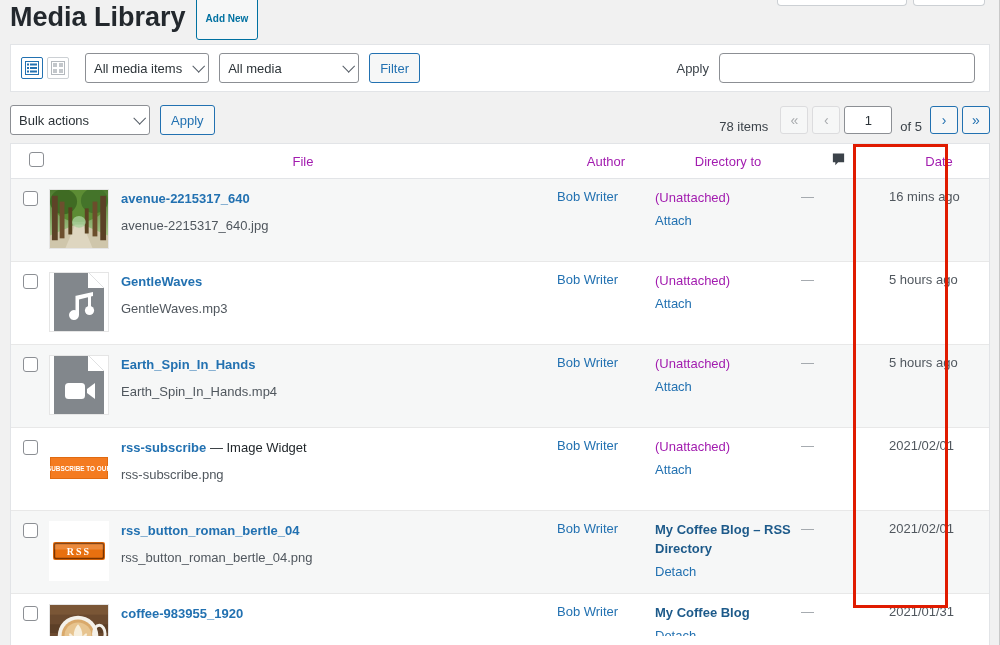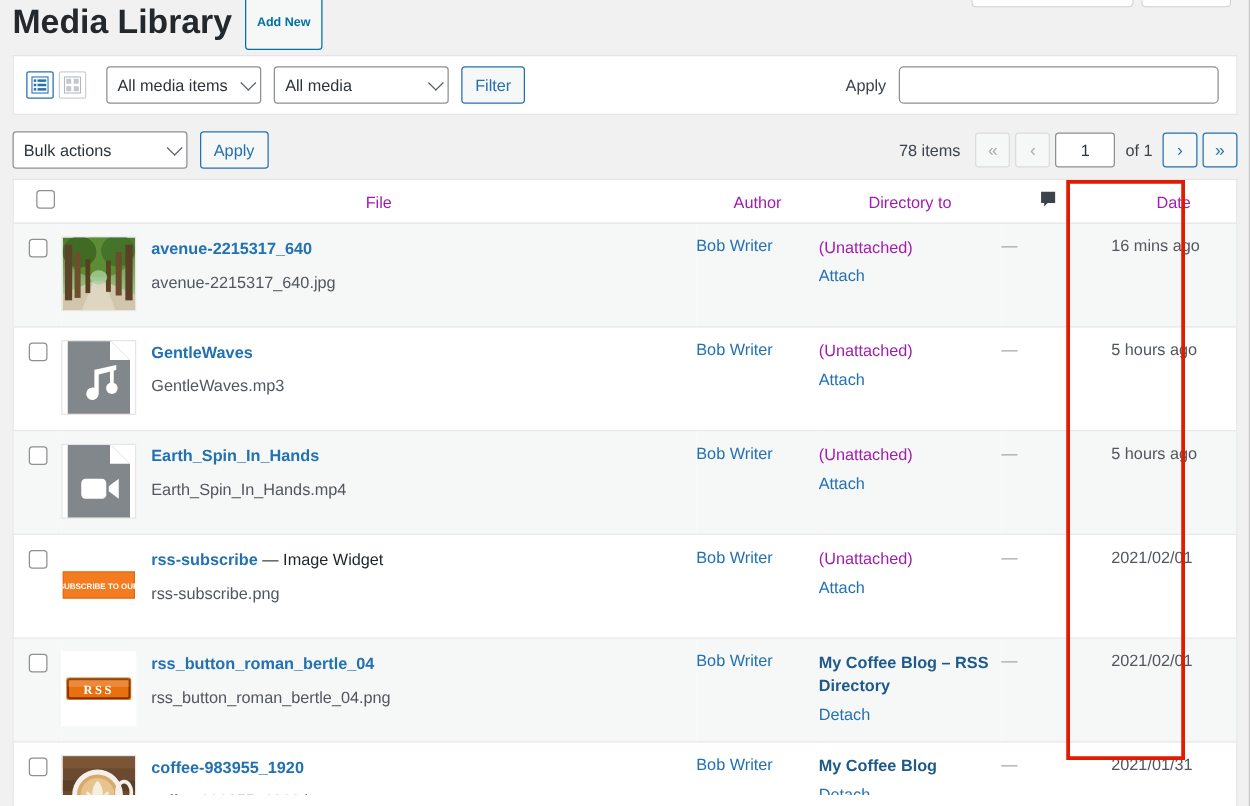--- a/index.html
+++ b/index.html
@@ -142,21 +142,21 @@
   .bulk-row {
     position: absolute; left: 10px; top: 103px;
     width: 980px; height: 34px;
     display: flex; align-items: center;
   }
   #bulk-sel { min-width: 140px; }
   #apply-btn { margin-left: 10px; }
 
   .pager {
     margin-left: auto; margin-right: 0px;
-    display: flex; align-items: center; gap: 4px;
+    display: flex; align-items: flex-end; gap: 4px;
     font-size: 13px; color: #3c434a;
   }
   .items-count { margin-right: 8px; color: #3c434a; }
   .pg-btn {
     width: 28px; height: 28px;
     border: 1px solid #dcdcde;
     border-radius: 3px;
     background: #f6f7f7;
     color: #a7aaad;
     display: flex; align-items: center; justify-content: center;
@@ -339,21 +339,21 @@
       <span>Bulk actions</span>
       <i class="chev"></i>
     </div>
     <div class="btn-secondary" id="apply-btn">Apply</div>
 
     <div class="pager">
       <span class="items-count">78 items</span>
       <div class="pg-btn">«</div>
       <div class="pg-btn">‹</div>
       <input class="pg-input" type="text" value="1" style="">
-      <span class="pg-of">of 1</span>
+      <span class="pg-of">of 5</span>
       <div class="pg-btn enabled">›</div>
       <div class="pg-btn enabled">»</div>
     </div>
   </div>
 
   <div class="tbl">
     <table>
       <thead>
         <tr>
           <th class="c-check">

